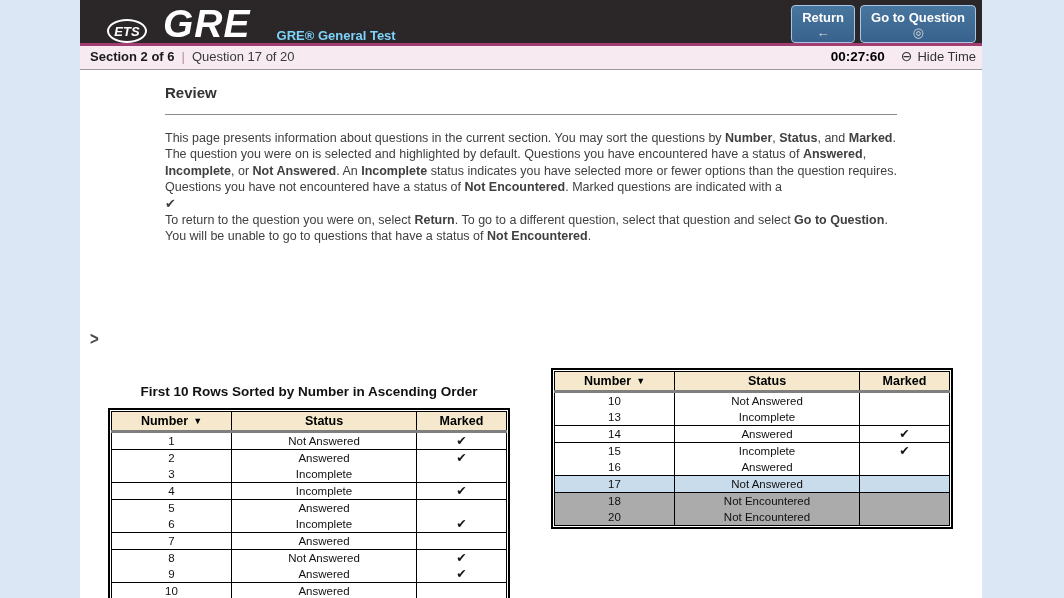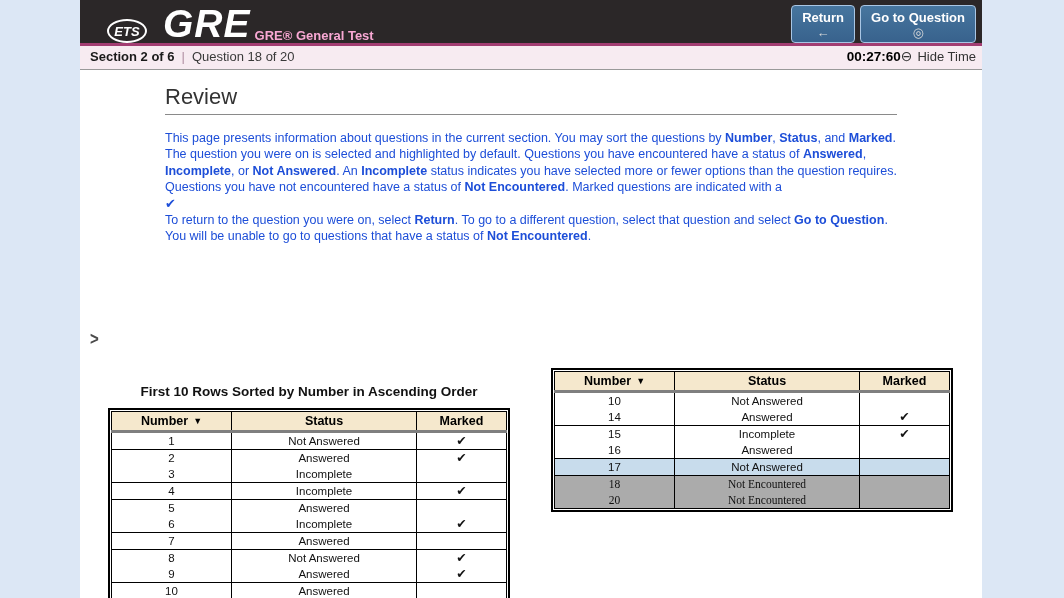--- a/index.html
+++ b/index.html
@@ -27,49 +27,49 @@
   }
   .ets-oval{
     width:40px;height:24px;border:2px solid #fff;border-radius:50%;
     display:flex;align-items:center;justify-content:center;
     color:#fff;font-style:italic;font-weight:bold;font-size:13px;flex:none;
   }
   .gre-big{
     color:#fff;font-size:39px;font-weight:bold;font-style:italic;
     margin-left:16px;letter-spacing:1px;line-height:1;
   }
-  .product{color:#f9a8d4;font-size:13px;font-weight:bold;margin-left:4px;}
+  .product{color:#7dd3fc;font-size:13px;font-weight:bold;margin-left:26px;}
   .topbar-buttons{margin-left:auto;display:flex;gap:5px;}
   .tb-btn{
     background:linear-gradient(180deg,var(--btn_blue_top),var(--btn_blue_bottom));
     border:1px solid var(--btn_border);border-radius:4px;color:#fff;
     font-weight:bold;font-size:13px;height:38px;min-width:64px;
     display:flex;flex-direction:column;align-items:center;justify-content:center;
     padding:2px 10px 0;cursor:pointer;font-family:inherit;line-height:1.1;
   }
   .tb-btn .ic{font-size:13px;line-height:13px;color:#d9d9d9;font-weight:bold;}
   
   .section-bar{
     height:24px;flex:none;background:var(--bar_bg);
     border-bottom:1px solid #999;
     display:flex;align-items:center;padding:0 6px 3px 10px;
     font-size:13px;color:#222;
   }
   .sec-label{font-weight:bold;color:#1a1a1a;}
   .sep{color:#b08ea0;margin:0 7px;}
   .q-label{color:#3a3a3a;}
-  .timer-area{margin-left:auto;display:flex;align-items:center;}
+  .timer-area{margin-left:auto;display:flex;align-items:center;gap:16px;}
   .timer{font-weight:bold;color:#000;font-size:13.5px;}
   .hide-time{display:flex;align-items:center;gap:5px;color:#333;cursor:pointer;}
   .hide-time .ic{font-size:14px;line-height:14px;}
   
   .content{flex:1;position:relative;background:#fff;overflow:hidden;}
-  .review-title{position:absolute;left:85px;top:14px;font-size:22px;font-weight:normal;color:#333;}
+  .review-title{position:absolute;left:85px;top:14px;font-size:15px;font-weight:bold;color:#333;}
   .review-rule{position:absolute;left:85px;top:44px;width:732px;height:0;border-top:1px solid #8a8a8a;}
-  .copy{position:absolute;left:85px;top:60px;width:742px;font-size:12.5px;line-height:16.4px;color:#1d4ed8;}
+  .copy{position:absolute;left:85px;top:60px;width:742px;font-size:12.5px;line-height:16.4px;color:#404040;}
   .copy .para{margin:0;}
   .copy .check-line{font-weight:bold;font-size:13px;}
   .chevron{
     position:absolute;left:10px;top:260px;font-size:15px;font-weight:bold;
     color:#4a4a4a;transform:scaleY(1.25);cursor:pointer;
   }
   
   .tbl-sec{position:absolute;top:298px;width:402px;}
   .tbl-sec.first{left:28px;}
   .tbl-sec.last{left:471px;}
@@ -80,21 +80,21 @@
     background:var(--thead_bg);border:1px solid #000;border-bottom:3px solid #7f7f7f;
     font-size:12.5px;font-weight:bold;color:#000;height:20px;padding:0;text-align:center;
   }
   table.review td{
     border-left:1px solid #000;border-right:1px solid #000;border-top:none;border-bottom:none;
     height:16px;line-height:16px;padding:0;text-align:center;font-size:11.5px;color:#111;
     background:#fff;
   }
   table.review tr.divider td{border-bottom:1px solid #000;}
   table.review tr.selected td{background:var(--row_selected);}
-  table.review tr.disabled td{background:var(--row_disabled);font-family:Liberation Serif, serif;}
+  table.review tr.disabled td{background:var(--row_disabled);}
   table.review td.marked-cell{font-weight:bold;font-size:12.5px;}
   .sort-ic{font-size:9px;margin-left:5px;vertical-align:1px;}
 </style>
 </head>
 <body>
 
 <div class="app">
 
   <div class="topbar">
     <span class="ets-oval">
@@ -111,21 +111,21 @@
       <button class="tb-btn">
         <span>Go to Question</span>
         <span class="ic">◎</span>
       </button>
     </div>
   </div>
 
   <div class="section-bar">
     <span class="sec-label">Section 2 of 6</span>
     <span class="sep">|</span>
-    <span class="q-label">Question 18 of 20</span>
+    <span class="q-label">Question 17 of 20</span>
     <div class="timer-area">
       <span class="timer">00:27:60</span>
       <span class="hide-time">
         <span class="ic">⊖</span>
         <span>Hide Time</span>
       </span>
     </div>
   </div>
 
   <div class="content">
@@ -239,20 +239,25 @@
               </th>
             </tr>
           </thead>
           <tbody>
               <tr class="">
                 <td>10</td>
                 <td>Not Answered</td>
                 <td class="marked-cell"></td>
               </tr>
               <tr class="divider">
+                <td>13</td>
+                <td>Incomplete</td>
+                <td class="marked-cell"></td>
+              </tr>
+              <tr class="divider">
                 <td>14</td>
                 <td>Answered</td>
                 <td class="marked-cell">✔</td>
               </tr>
               <tr class="">
                 <td>15</td>
                 <td>Incomplete</td>
                 <td class="marked-cell">✔</td>
               </tr>
               <tr class="divider">

